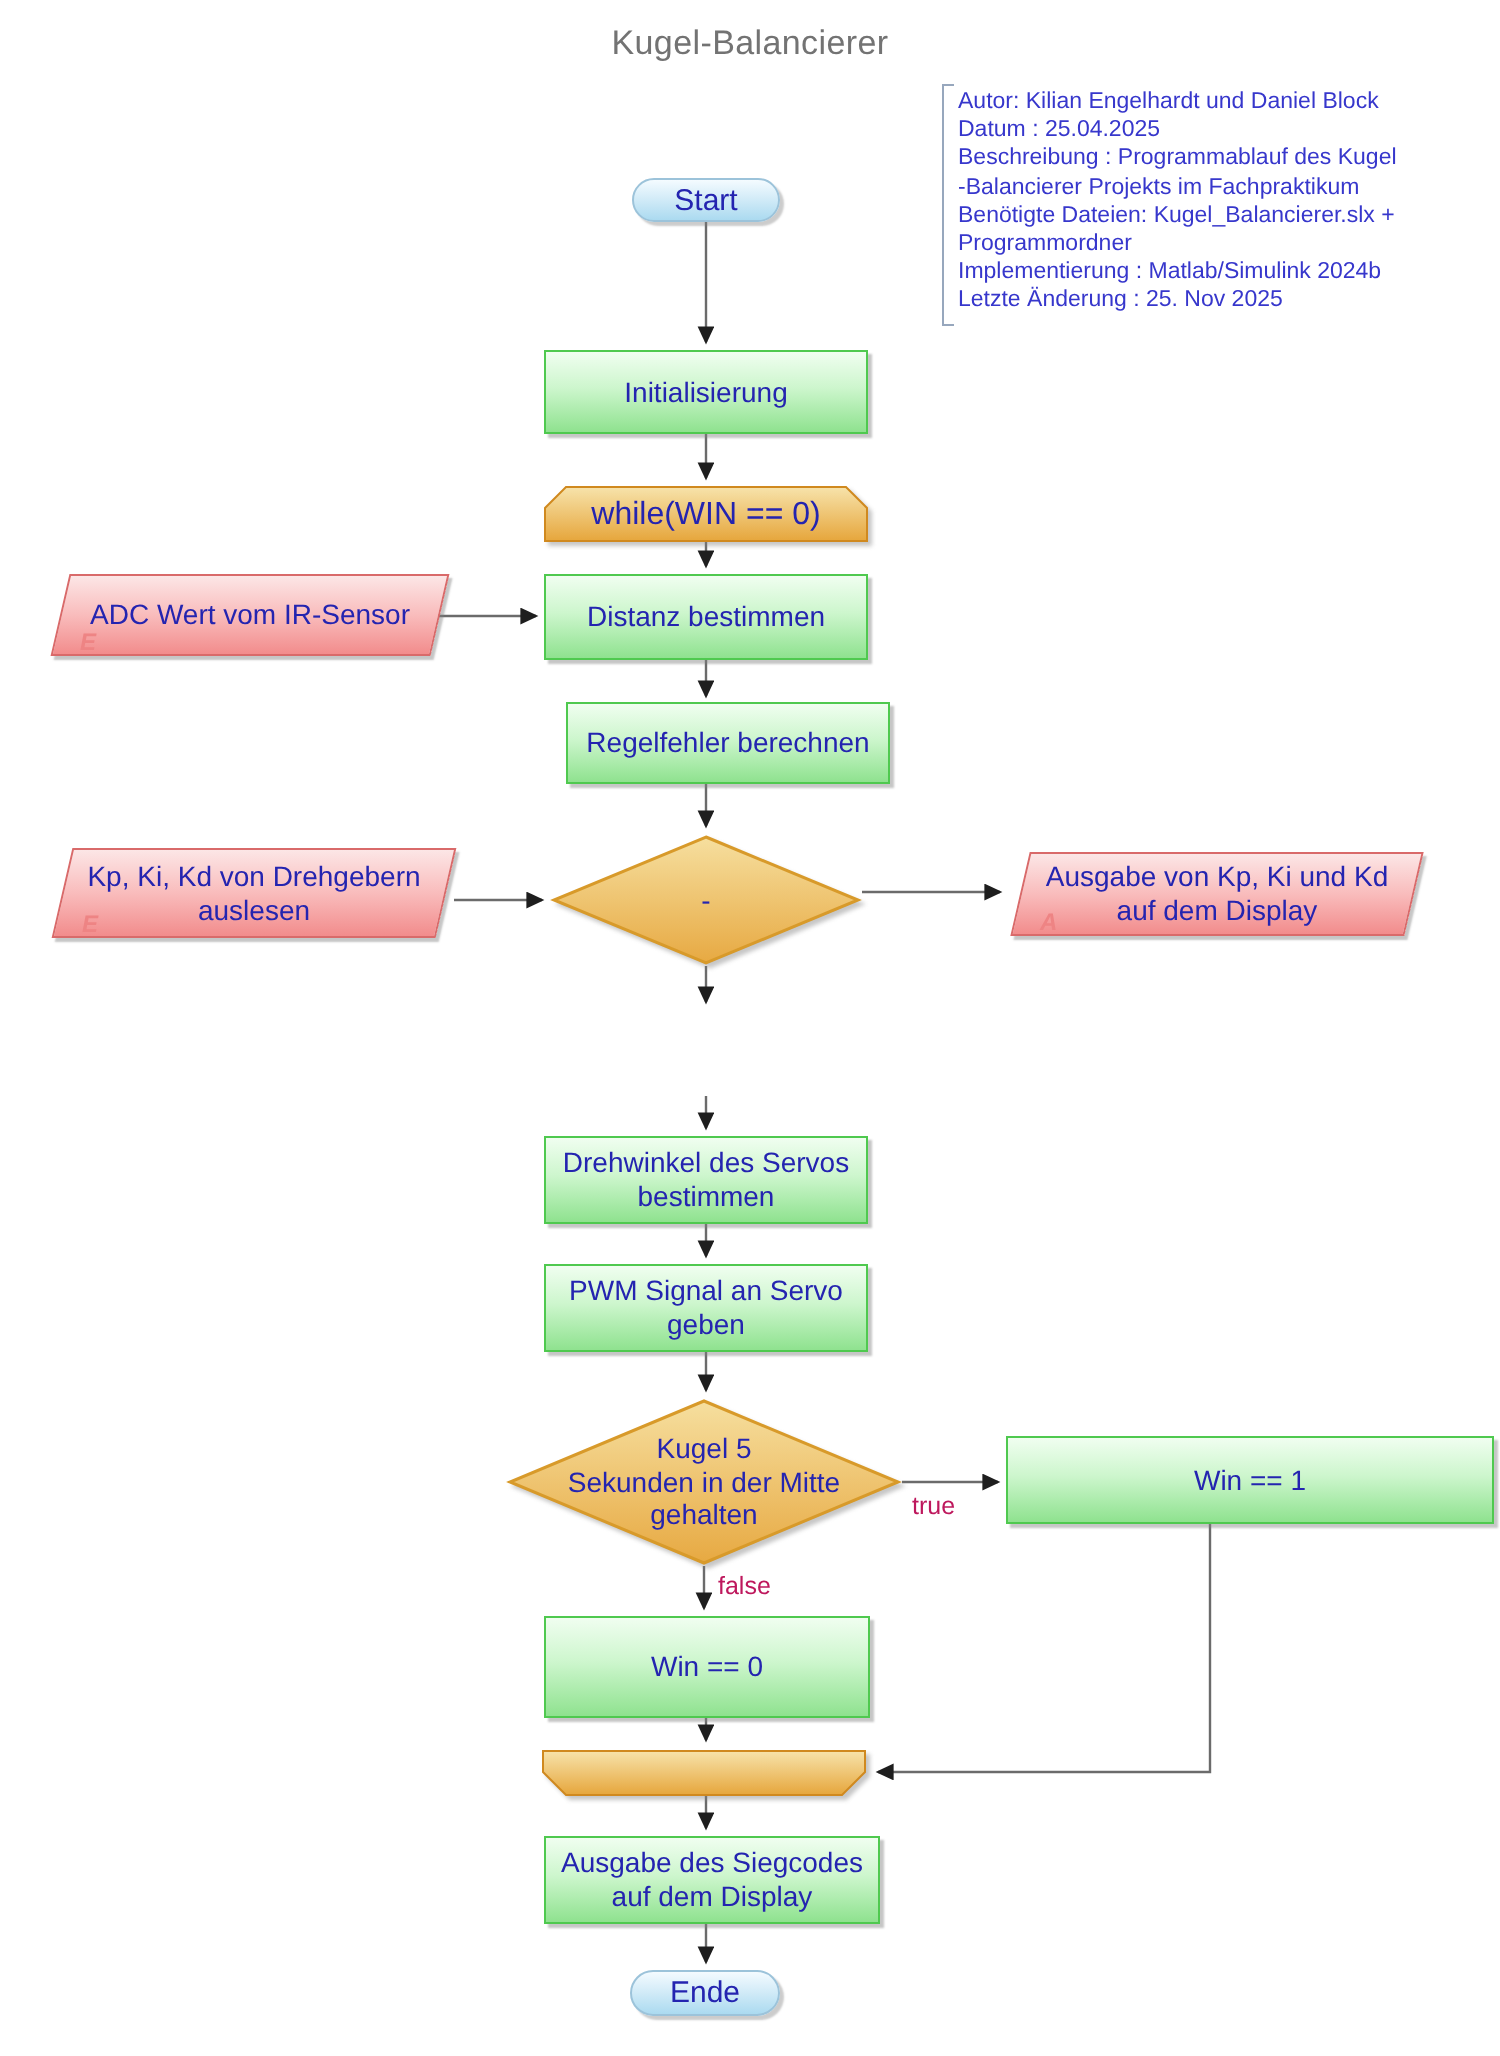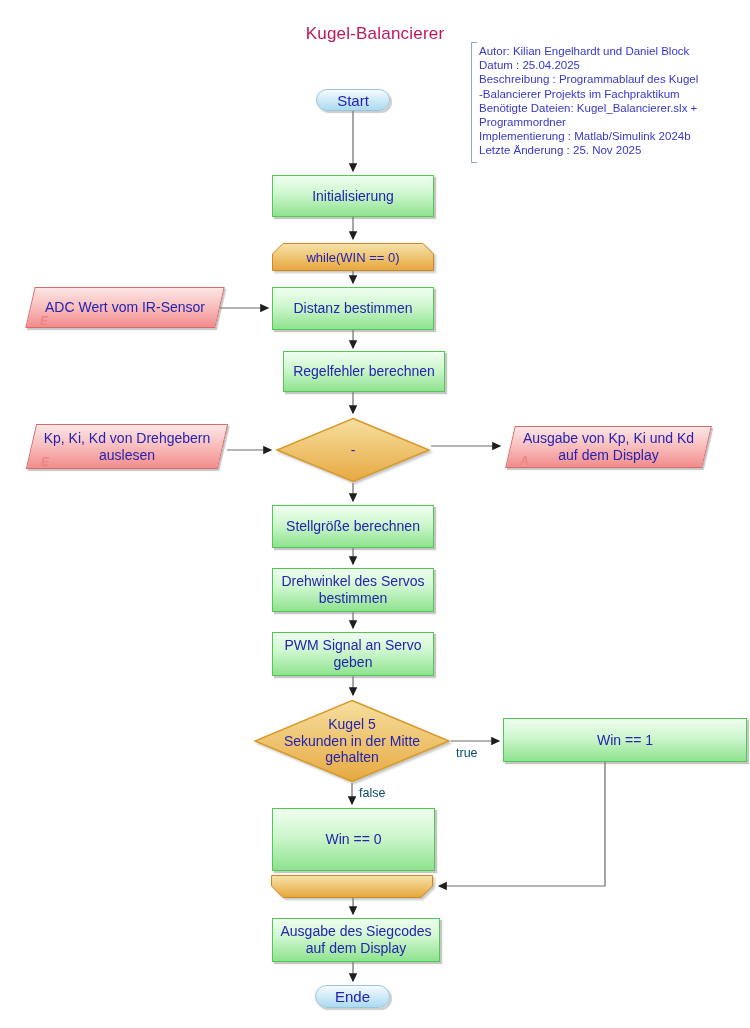--- a/index.html
+++ b/index.html
@@ -1,22 +1,22 @@
 <!DOCTYPE html>
 <html><head>
 <meta charset="utf-8">
 <style>
   html,body{margin:0;padding:0;background:#ffffff;}
   #canvas{
     position:relative;width:750px;height:1028px;background:#ffffff;
     font-family:"Liberation Sans",sans-serif;overflow:hidden;
   }
   .title{
-    position:absolute;left:0;top:24px;width:750px;text-align:center;
-    font-size:17px;color:#be185d;letter-spacing:.2px;
+    position:absolute;left:0;top:12px;width:750px;text-align:center;
+    font-size:17px;color:#737373;letter-spacing:.2px;
   }
   
   .annot-bracket{
     position:absolute;left:471px;top:42px;width:5px;height:119px;
     border-left:1px solid #97a7bd;border-top:1px solid #97a7bd;border-bottom:1px solid #97a7bd;
   }
   .annot-text{
     position:absolute;left:479px;top:44px;width:265px;
     font-size:11.5px;line-height:14.2px;color:#3737cc;white-space:pre-line;
   }
@@ -44,21 +44,21 @@
   
   .pshape{
     position:absolute;box-sizing:border-box;transform:skewX(-13deg);
     background:linear-gradient(180deg,#fcE6e6 0%,#f9bcbc 50%,#f28c8c 100%);
     border:1px solid #d96a6a;box-shadow:2px 2px 1px rgba(128,128,128,.45);
   }
   .plabel{position:absolute;}
   .marker{
     position:absolute;left:10px;bottom:0px;font-size:12px;font-weight:bold;font-style:italic;color:#ee8484;
   }
-  .edgelabel{position:absolute;font-size:12.5px;color:#0c4a6e;}
+  .edgelabel{position:absolute;font-size:12.5px;color:#be185d;}
   svg.connectors{position:absolute;left:0;top:0;pointer-events:none;}
 </style>
 </head>
 <body>
 
 <div id="canvas">
 
   <svg class="connectors" width="750" height="1028" viewBox="0 0 750 1028">
     <defs>
       <marker id="arr" markerWidth="9" markerHeight="8" refX="6.5" refY="3.5" orient="auto">
@@ -108,21 +108,21 @@
 
   <svg class="svgshape" style="left:272px;top:243px;" width="162" height="28" viewBox="0 0 162 28">
     <defs>
         <linearGradient id="g1" x1="0" y1="0" x2="0" y2="1">
       <stop offset="0" stop-color="#f7e3ab"></stop>
           <stop offset="1" stop-color="#e6a63c"></stop>
     </linearGradient>
       </defs>
     <polygon points="0.5,27.5 0.5,11 11,0.5 151,0.5 161.5,11 161.5,27.5" fill="url(#g1)" stroke="#d0891f" stroke-width="1"></polygon>
   </svg>
-  <div class="overlabel nlabel" style="left:272px;top:243px;width:162px;height:28px;font-size:13px;">while(WIN == 0)</div>
+  <div class="overlabel nlabel" style="left:272px;top:243px;width:162px;height:28px;font-size:16px;">while(WIN == 0)</div>
 
   <div class="process" style="left:272px;top:287px;width:162px;height:43px;">
     <div class="nlabel" style="width:100%;height:100%;">Distanz bestimmen</div>
   </div>
 
   <div class="pshape" style="left:30px;top:287px;width:190px;height:41px;"></div>
   <div class="plabel nlabel" style="left:30px;top:287px;width:190px;height:41px;">ADC Wert vom IR-Sensor</div>
   <div class="plabel" style="left:30px;top:287px;width:190px;height:41px;">
     <span class="marker">E</span>
   </div>
@@ -149,23 +149,20 @@
     <span class="marker">E</span>
   </div>
 
   <div class="pshape" style="left:510px;top:426px;width:197px;height:42px;"></div>
   <div class="plabel nlabel" style="left:510px;top:426px;width:197px;height:42px;">Ausgabe von Kp, Ki und Kd
 auf dem Display</div>
   <div class="plabel" style="left:510px;top:426px;width:197px;height:42px;">
     <span class="marker">A</span>
   </div>
 
-  <div class="process" style="left:272px;top:505px;width:162px;height:43px;">
-    <div class="nlabel" style="width:100%;height:100%;">Stellgröße berechnen</div>
-  </div>
 
   <div class="process" style="left:272px;top:568px;width:162px;height:44px;">
     <div class="nlabel" style="width:100%;height:100%;border-radius:10px;">Drehwinkel des Servos
 bestimmen</div>
   </div>
 
   <div class="process" style="left:272px;top:632px;width:162px;height:44px;">
     <div class="nlabel" style="width:100%;height:100%;">PWM Signal an Servo
 geben</div>
   </div>
@@ -183,21 +180,21 @@
 Sekunden in der Mitte
 gehalten</div>
 
   <div class="edgelabel" style="left:456px;top:746px;">true</div>
   <div class="edgelabel" style="left:359px;top:786px;">false</div>
 
   <div class="process" style="left:503px;top:718px;width:244px;height:44px;">
     <div class="nlabel" style="width:100%;height:100%;">Win == 1</div>
   </div>
 
-  <div class="process" style="left:272px;top:808px;width:163px;height:63px;">
+  <div class="process" style="left:272px;top:808px;width:163px;height:51px;">
     <div class="nlabel" style="width:100%;height:100%;">Win == 0</div>
   </div>
 
   <svg class="svgshape" style="left:271px;top:875px;" width="162" height="23" viewBox="0 0 162 23">
     <defs>
         <linearGradient id="g4" x1="0" y1="0" x2="0" y2="1">
       <stop offset="0" stop-color="#f7e3ab"></stop>
           <stop offset="1" stop-color="#e6a63c"></stop>
     </linearGradient>
       </defs>

